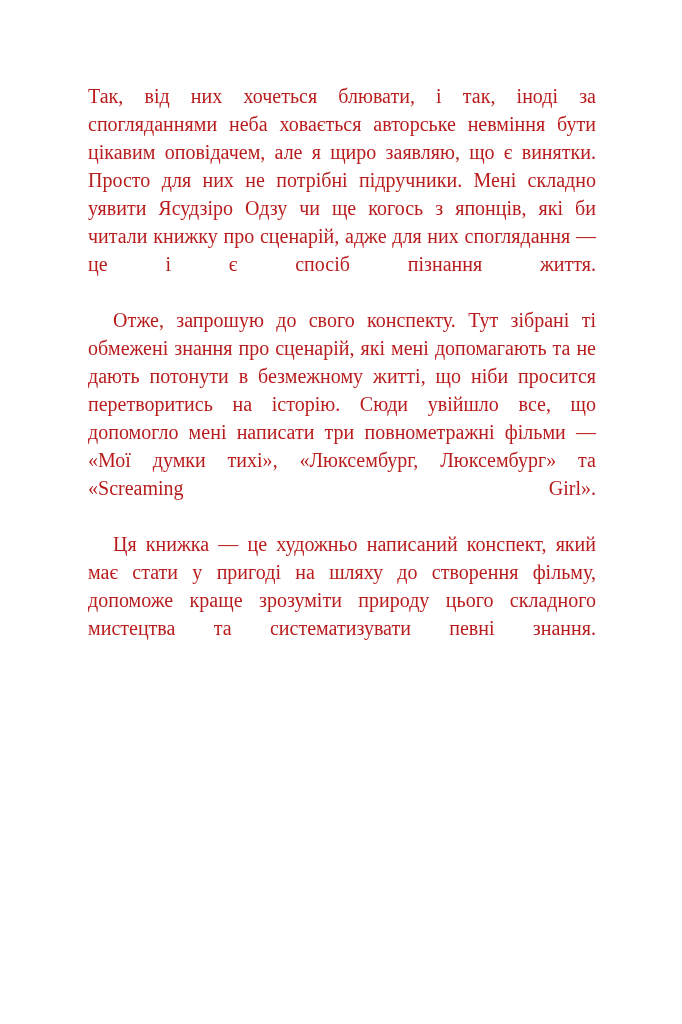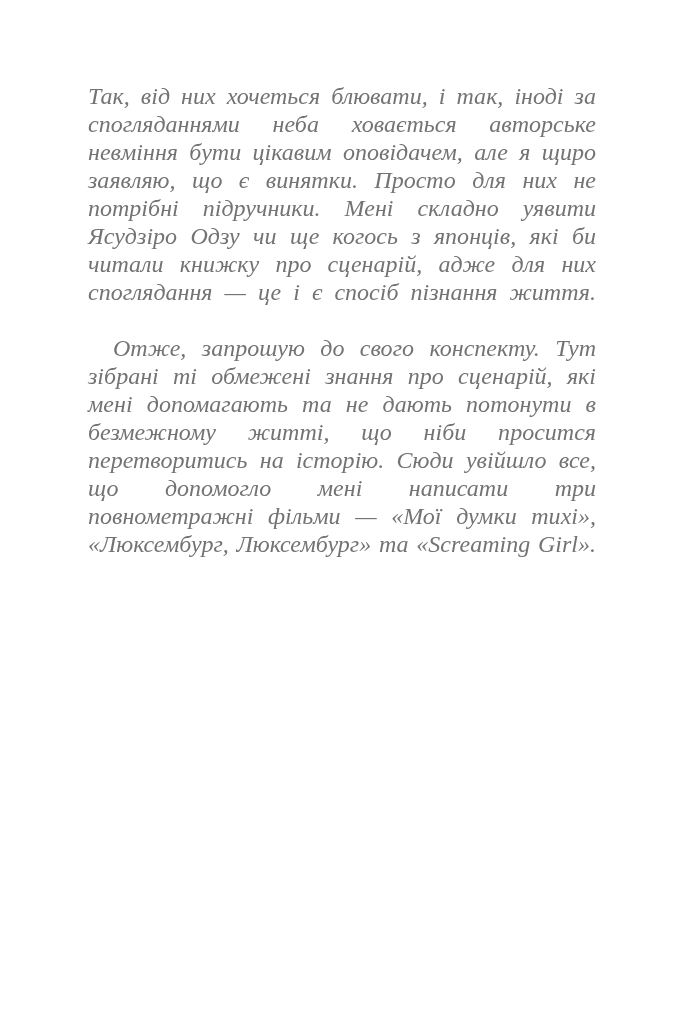--- a/index.html
+++ b/index.html
@@ -22,28 +22,27 @@
   }
   .text-block {
     position: absolute;
     left: 88px;
     top: 82px;
     width: 508px;
   }
   p.body-para {
     margin: 0;
     padding: 0;
-    font-size: 24px;
+    font-size: 20px;
     line-height: 28px;
-    color: #737373;
+    color: #b91c1c;
     text-align: justify;
     text-justify: inter-word;
     word-spacing: 0.1px;
     letter-spacing: 0.01px;
-    font-style: italic;
     -webkit-font-smoothing: antialiased;
   }
   p.body-para.indented {
     text-indent: 25px;
   }
   p.body-para.first {
     text-indent: 0;
   }
   
   p.body-para::after {
@@ -52,14 +51,15 @@
     width: 100%;
   }
 </style>
 </head>
 <body style="background-color: rgb(255, 255, 255);">
 
 <div class="page">
   <div class="text-block">
     <p class="body-para first">Так, від них хочеться блювати, і так, іноді за спогляданнями неба ховається авторське невміння бути цікавим оповідачем, але я щиро заявляю, що є винятки. Просто для них не потрібні підручники. Мені складно уявити Ясудзіро Одзу чи ще когось з японців, які би читали книжку про сценарій, адже для них споглядання — це і є спосіб пізнання життя.</p>
     <p class="body-para indented">Отже, запрошую до свого конспекту. Тут зібрані ті обмежені знання про сценарій, які мені допомагають та не дають потонути в безмежному житті, що ніби просится перетворитись на історію. Сюди увійшло все, що допомогло мені написати три повнометражні фільми — «Мої думки тихі», «Люксембург, Люксембург» та «Screaming Girl».</p>
+    <p class="body-para indented">Ця книжка — це художньо написаний конспект, який має стати у пригоді на шляху до створення фільму, допоможе краще зрозуміти природу цього складного мистецтва та систематизувати певні знання.</p>
   </div>
 </div>
 
 </body></html>

